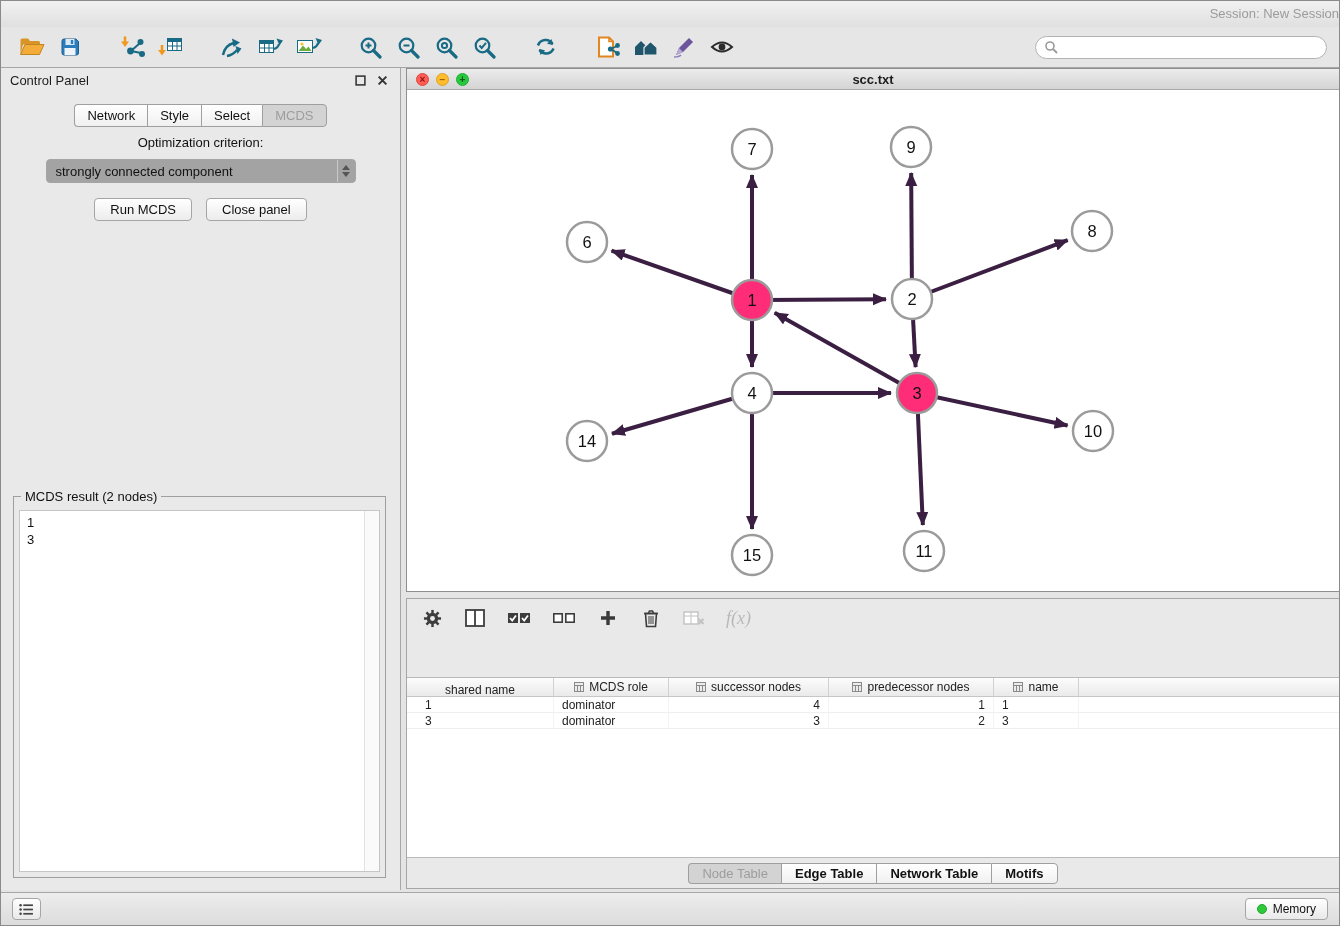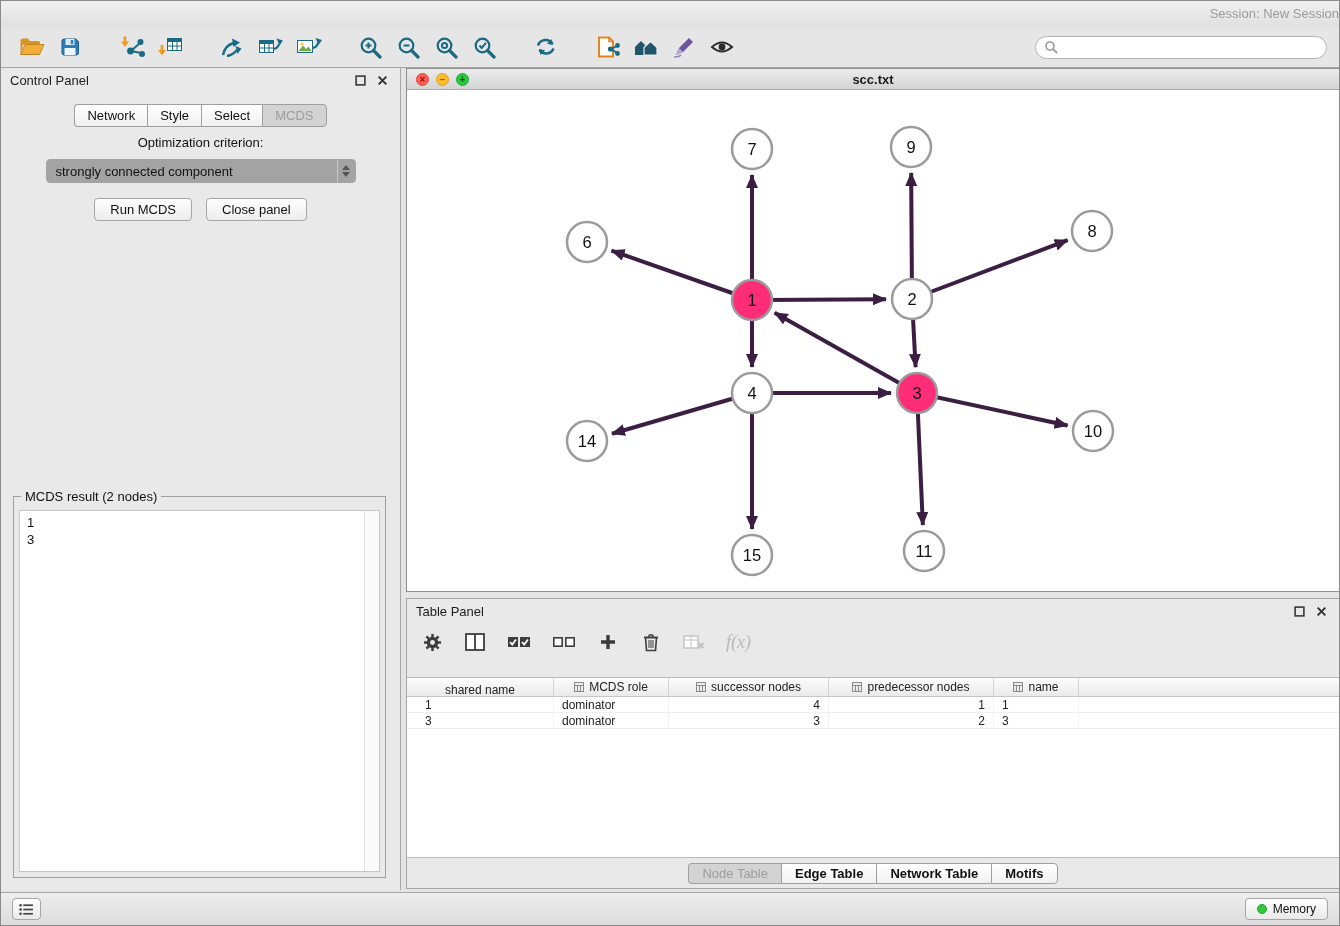--- a/index.html
+++ b/index.html
@@ -440,34 +440,20 @@
         </g>
         <g>
           <circle cx="517" cy="460" r="20" fill="#ffffff" stroke="#9b9b9b" stroke-width="2.5"></circle>
           <text x="517" y="465.5" text-anchor="middle" font-size="16.5" fill="#111111">11</text>
         </g>
       </svg>
     </div>
 </div>
 
 <div class="table-panel">
-  <div class="panel-header">
-    <span>Table Panel</span>
-    <span class="spacer"></span>
-    <span class="win-icon">
-      <svg width="11" height="11" viewBox="0 0 10 10">
-        <rect x="1" y="1" width="8" height="8" fill="none" stroke="#333" stroke-width="1.4"></rect>
-      </svg>
-    </span>
-    <span class="win-icon">
-      <svg width="11" height="11" viewBox="0 0 10 10">
-        <path d="M1.5 1.5 L8.5 8.5 M8.5 1.5 L1.5 8.5" stroke="#333" stroke-width="1.8"></path>
-      </svg>
-    </span>
-  </div>
 
   <div class="tp-toolbar">
     <span class="tp-ic">
       <svg width="19" height="19" viewBox="0 0 20 20">
         <g stroke="#3d3d3d" stroke-width="2.6">
           <line x1="10" y1="1" x2="10" y2="19"></line>
             <line x1="1" y1="10" x2="19" y2="10"></line>
           <line x1="3.6" y1="3.6" x2="16.4" y2="16.4"></line>
             <line x1="3.6" y1="16.4" x2="16.4" y2="3.6"></line>
         </g>

